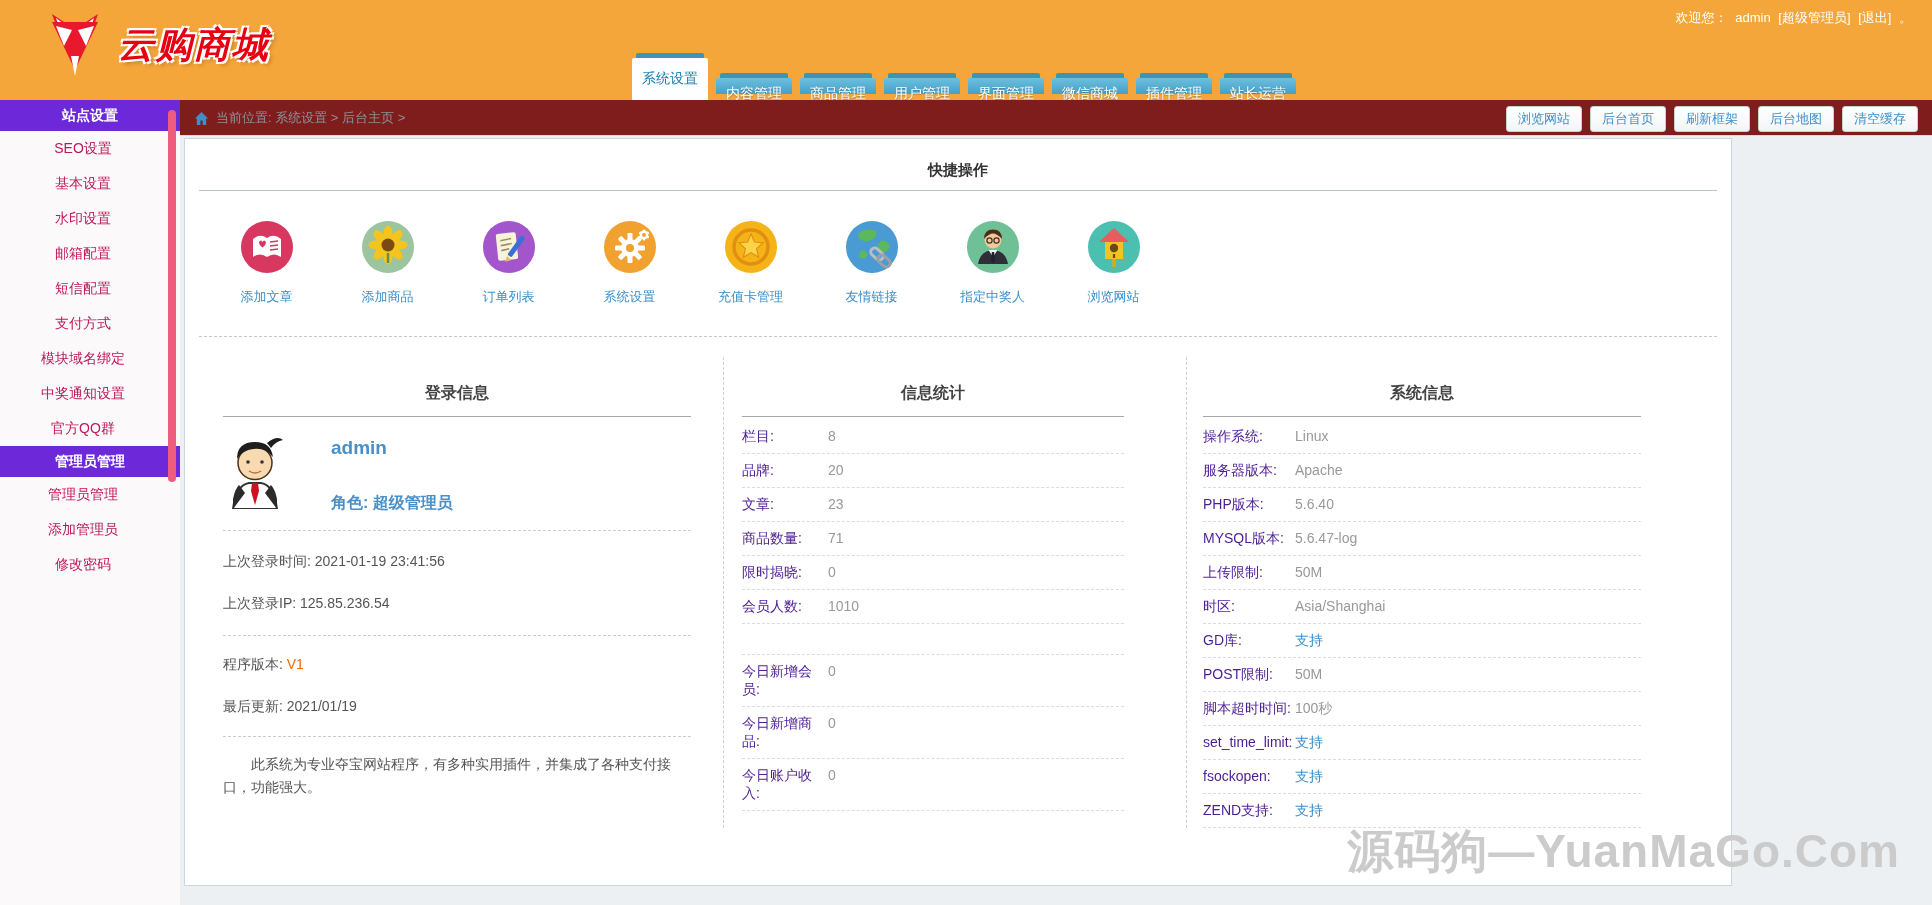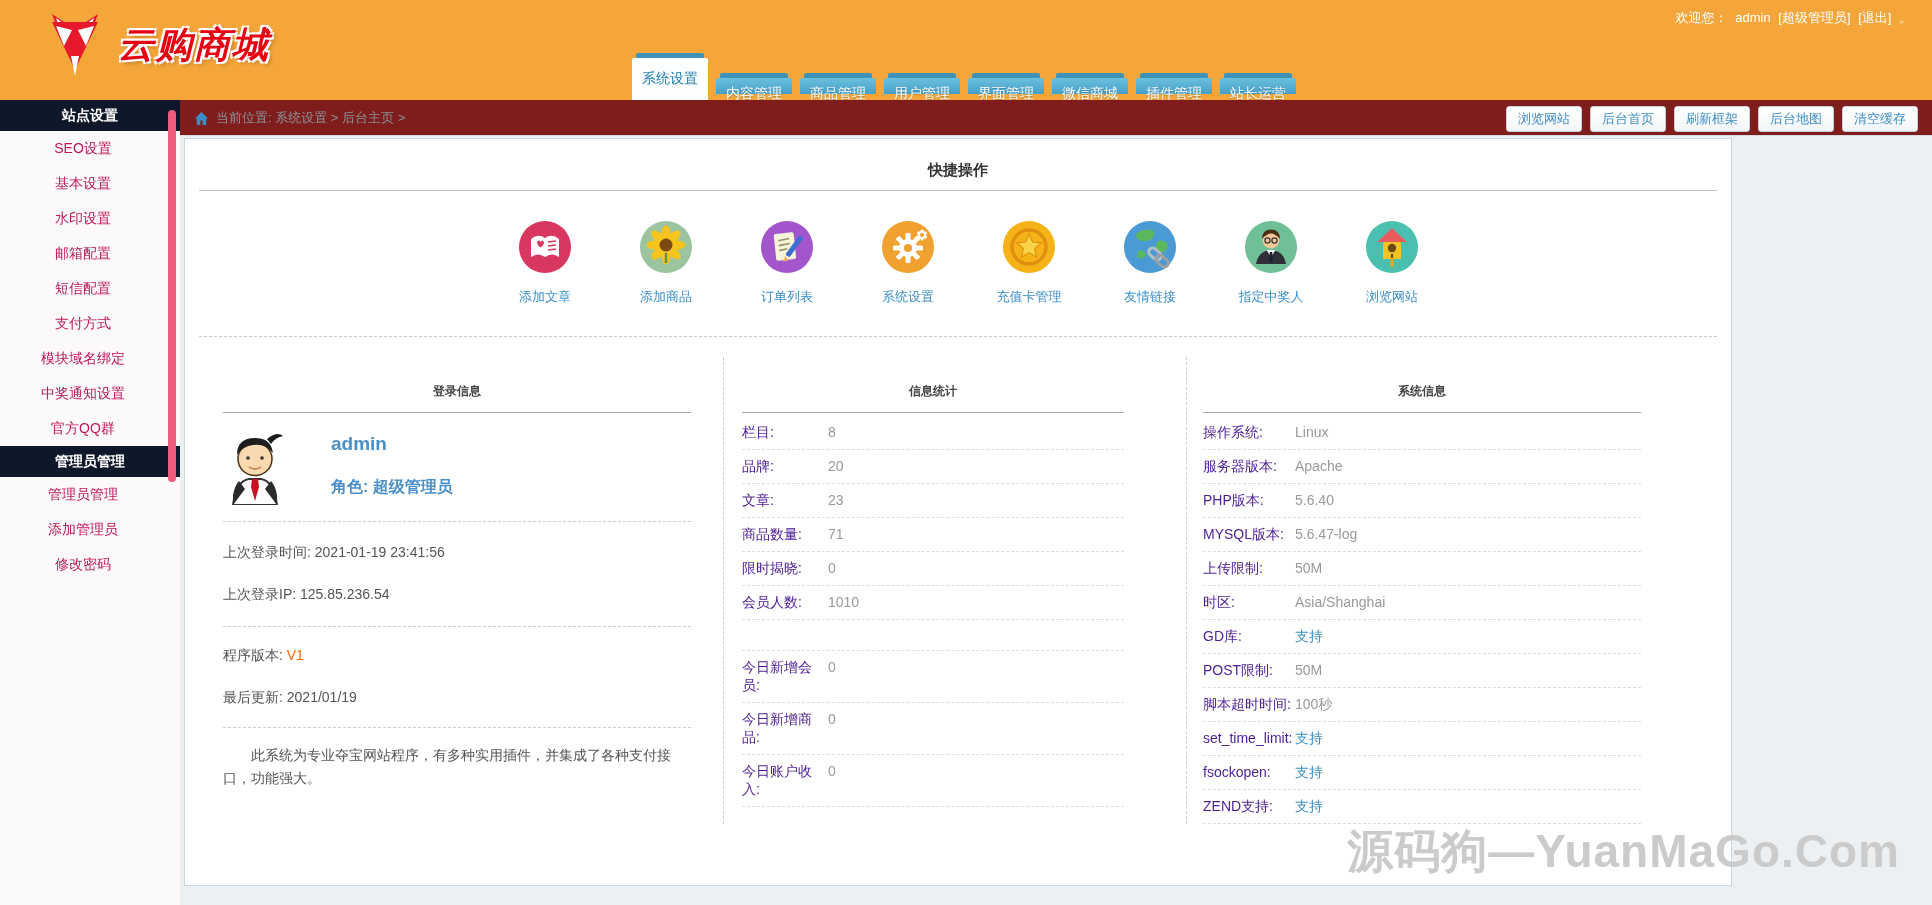--- a/index.html
+++ b/index.html
@@ -28,50 +28,50 @@
   #breadcrumb-bar { position:absolute; left:180px; top:100px; width:1752px; height:36px; background:#7f1d1d;
     border-bottom:1px solid #d3dbdf; font-size:13px; color:#8a9299; }
   #breadcrumb { position:absolute; left:14px; top:0; height:36px; display:flex; align-items:center; }
   #breadcrumb svg { margin-right:7px; }
   #toolbar { position:absolute; right:14px; top:6px; display:flex; }
   .tb-btn { margin-left:8px; padding:3px 11px; font-size:13px; color:#3d8fc8; background:linear-gradient(#ffffff,#f2f5f7);
     border:1px solid #c6d0d6; border-radius:3px; cursor:pointer; }
 
   
   #sidebar { position:absolute; left:0; top:100px; width:180px; height:805px; background:#fbf9f9; }
-  .side-header { height:31px; line-height:31px; background:#0f172a; color:#fff; font-size:14px; font-weight:bold;
+  .side-header { height:31px; line-height:31px; background:#6d28d9; color:#fff; font-size:14px; font-weight:bold;
     text-align:center; cursor:pointer; }
   .side-item { height:35px; line-height:35px; color:#be185d; font-size:14px; text-align:center; width:166px; cursor:pointer; }
   #side-scroll-thumb { position:absolute; left:168px; top:10px; width:8px; height:372px; background:#ef5d7e; border-radius:4px; }
 
   
   #panel { position:absolute; left:184px; top:138px; width:1548px; height:748px; background:#fff; border:1px solid #c9d7df; }
   #qo-title { margin-top:22px; text-align:center; font-size:15px; font-weight:bold; color:#333; }
   .title-line { margin:10px 14px 0 14px; border-top:1px solid #b9c5cc; }
-  #qo-icons { margin-top:28px; padding-left:21px; display:flex;justify-content:center; }
+  #qo-icons { margin-top:28px; padding-left:21px; display:flex; }
   .qo-item { width:121px; display:flex; flex-direction:column; align-items:center; cursor:pointer; }
   .qo-item svg { width:56px; height:56px; }
   .qo-label { margin-top:9px; font-size:13px; color:#3a8fc9; }
   .dashed-sep { margin:30px 14px 0 14px; border-top:1px dashed #c9c9c9; }
 
   
   #columns { margin:20px 0 0 20px; width:1485px; display:flex; align-items:stretch; }
   .col { min-height:462px; }
   .col-login { width:518px; padding:0 32px 0 18px; }
   .col-stats { width:463px; padding:0 62px 0 18px; border-left:1px dashed #cfcfcf; }
   .col-sys   { width:500px; padding:0 45px 0 16px; border-left:1px dashed #cfcfcf; }
-  .col-title { margin-top:26px; padding-bottom:12px; text-align:center; font-size:12px; font-weight:bold; color:#444;
+  .col-title { margin-top:26px; padding-bottom:12px; text-align:center; font-size:16px; font-weight:bold; color:#444;
     border-bottom:1px solid #a8a8a8; }
 
   
   .profile { display:flex; margin-top:16px; }
   .profile svg { width:64px; height:76px; }
   .profile-names { margin-left:44px; padding-top:4px; }
   .profile-user { font-size:19px; font-weight:bold; color:#4a90c8; text-decoration:none; display:block; }
-  .profile-role { margin-top:22px; font-size:16px; font-weight:bold; color:#4a90c8; }
+  .profile-role { margin-top:34px; font-size:16px; font-weight:bold; color:#4a90c8; }
   .dash-div { border-top:1px dashed #ccc; }
   .login-row { font-size:14px; color:#555; }
   .ver-orange { color:#f60; }
   .login-desc { margin-top:16px; font-size:14px; color:#555; line-height:1.65; text-indent:2em; }
 
   
   .rows { margin-top:3px; }
   .info-row { display:flex; padding:8px 0 7px 0; border-bottom:1px dashed #dcdcdc; font-size:14px; min-height:31px; }
   .info-row .lab { color:#4c1d95; }
   .col-stats .lab { width:86px; }

